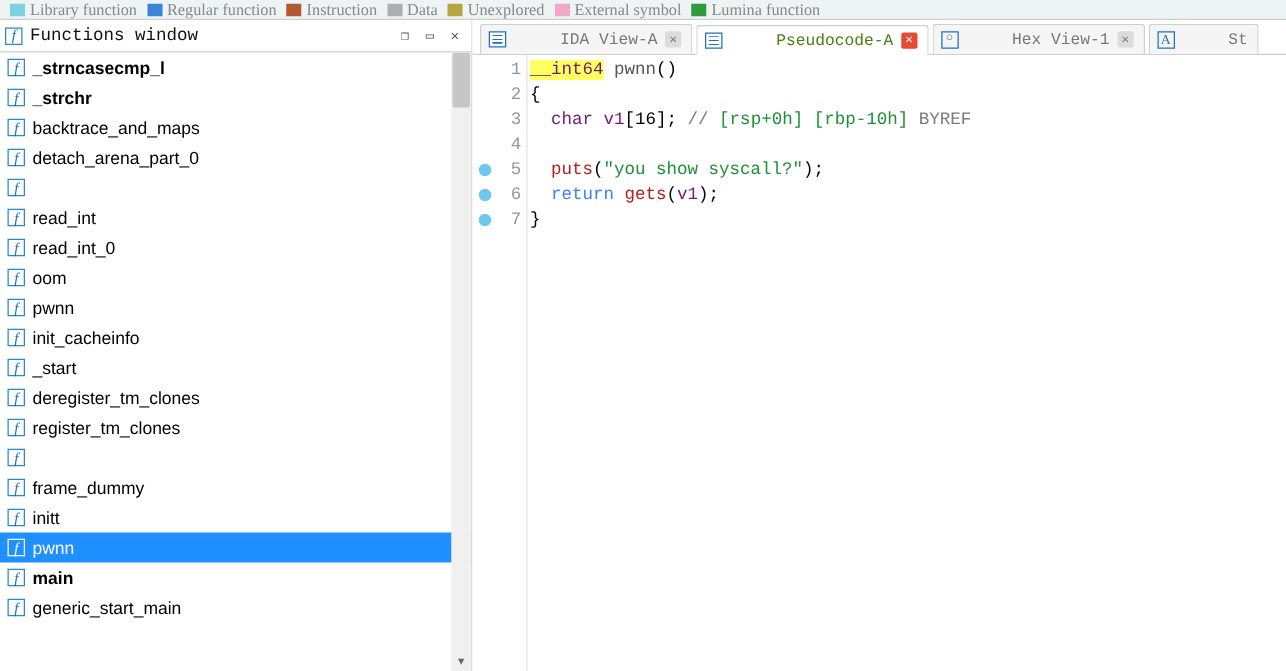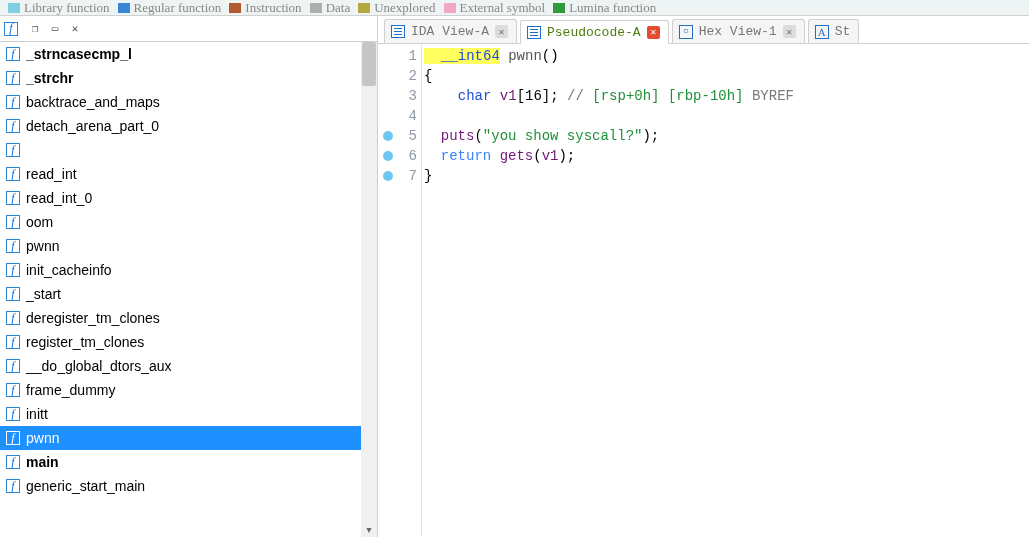--- a/index.html
+++ b/index.html
@@ -134,21 +134,21 @@
     border: 1px solid #cfcfcf;
     border-bottom: none;
     border-radius: 3px 3px 0 0;
     font-family: Consolas, "Courier New", monospace;
     font-size: 13px;
     cursor: pointer;
     background: #f5f5f5;
     gap: 6px;
   }
   .tab.active { background: #fff; border-bottom: 1px solid #fff; position: relative; top: 1px; color:#000; }
-  .tab .tab-label { color: #777; }
+  .tab .tab-label { color: #777; margin-left: 37px; }
   .tab.active .tab-label { color:#4d7c0f; }
   .tab .close-x {
     width: 13px; height: 13px; border-radius: 2px;
     display:flex; align-items:center; justify-content:center;
     font-size:10px; color:#888;
   }
   .tab.active .close-x { background:#e64b2f; color:#fff; }
 
   .code-area {
     flex: 1;
@@ -168,23 +168,23 @@
   }
   .bp-gutter, .lineno-gutter, .code-text { padding-top: 2px; }
   .code-line {
     height: 20px; line-height: 20px;
   }
   .lineno-gutter .code-line { padding-right: 4px; }
   .bp-gutter .code-line { display:flex; align-items:center; justify-content:center; }
   .bp-dot { width:10px; height:10px; border-radius:50%; background:#6fc6ee; }
   .code-text { flex: 1; padding-left: 2px; white-space: pre; }
   .hl-first { background:#ffff60; }
-  .tok-type { color:#1d4ed8;padding-left:17px; }
+  .tok-type { color:#701a75; }
   .tok-kw { color:#3b82f6; }
-  .tok-func { color:#701a75; }
+  .tok-func { color:#b91c1c; }
   .tok-funcname { color:#555; }
   .tok-str { color:#1f9038; }
   .tok-var { color:#701a75; }
   .tok-comment { color:#7a7a7a; }
   .tok-annot { color:#1f9038; }
   .tok-byref { color:#7a7a7a; }
   .tok-plain { color:#000; }
 
   .tab-icon-box {
     width:14px; height:13px;
@@ -241,20 +241,21 @@
 
 <div class="layout">
 
   <div class="left-pane">
     <div class="pane-titlebar">
       <span class="icon">
         <span class="f-icon" style="width:14px;height:14px;border:1px solid #2a86d6;display:inline-flex;align-items:center;justify-content:center;">
           <span style="color:#1e6fc7;font-style:italic;font-family:'Times New Roman',serif;font-size:12px;">f</span>
         </span>
       </span>
+      <span class="title">Functions window</span>
       <span class="winbtn">❐</span>
       <span class="winbtn">▭</span>
       <span class="winbtn">✕</span>
     </div>
     <div class="func-list" id="func-list">
       <div class="func-row bold">
           <span class="f-icon">
             <span>f</span>
           </span>
           <span class="fn-name">_strncasecmp_l</span>
@@ -327,21 +328,20 @@
         <div class="func-row">
           <span class="f-icon">
             <span>f</span>
           </span>
           <span class="fn-name">register_tm_clones</span>
         </div>
         <div class="func-row">
           <span class="f-icon">
             <span>f</span>
           </span>
-          <span class="fn-name">__do_global_dtors_aux</span>
         </div>
         <div class="func-row">
           <span class="f-icon">
             <span>f</span>
           </span>
           <span class="fn-name">frame_dummy</span>
         </div>
         <div class="func-row">
           <span class="f-icon">
             <span>f</span>

